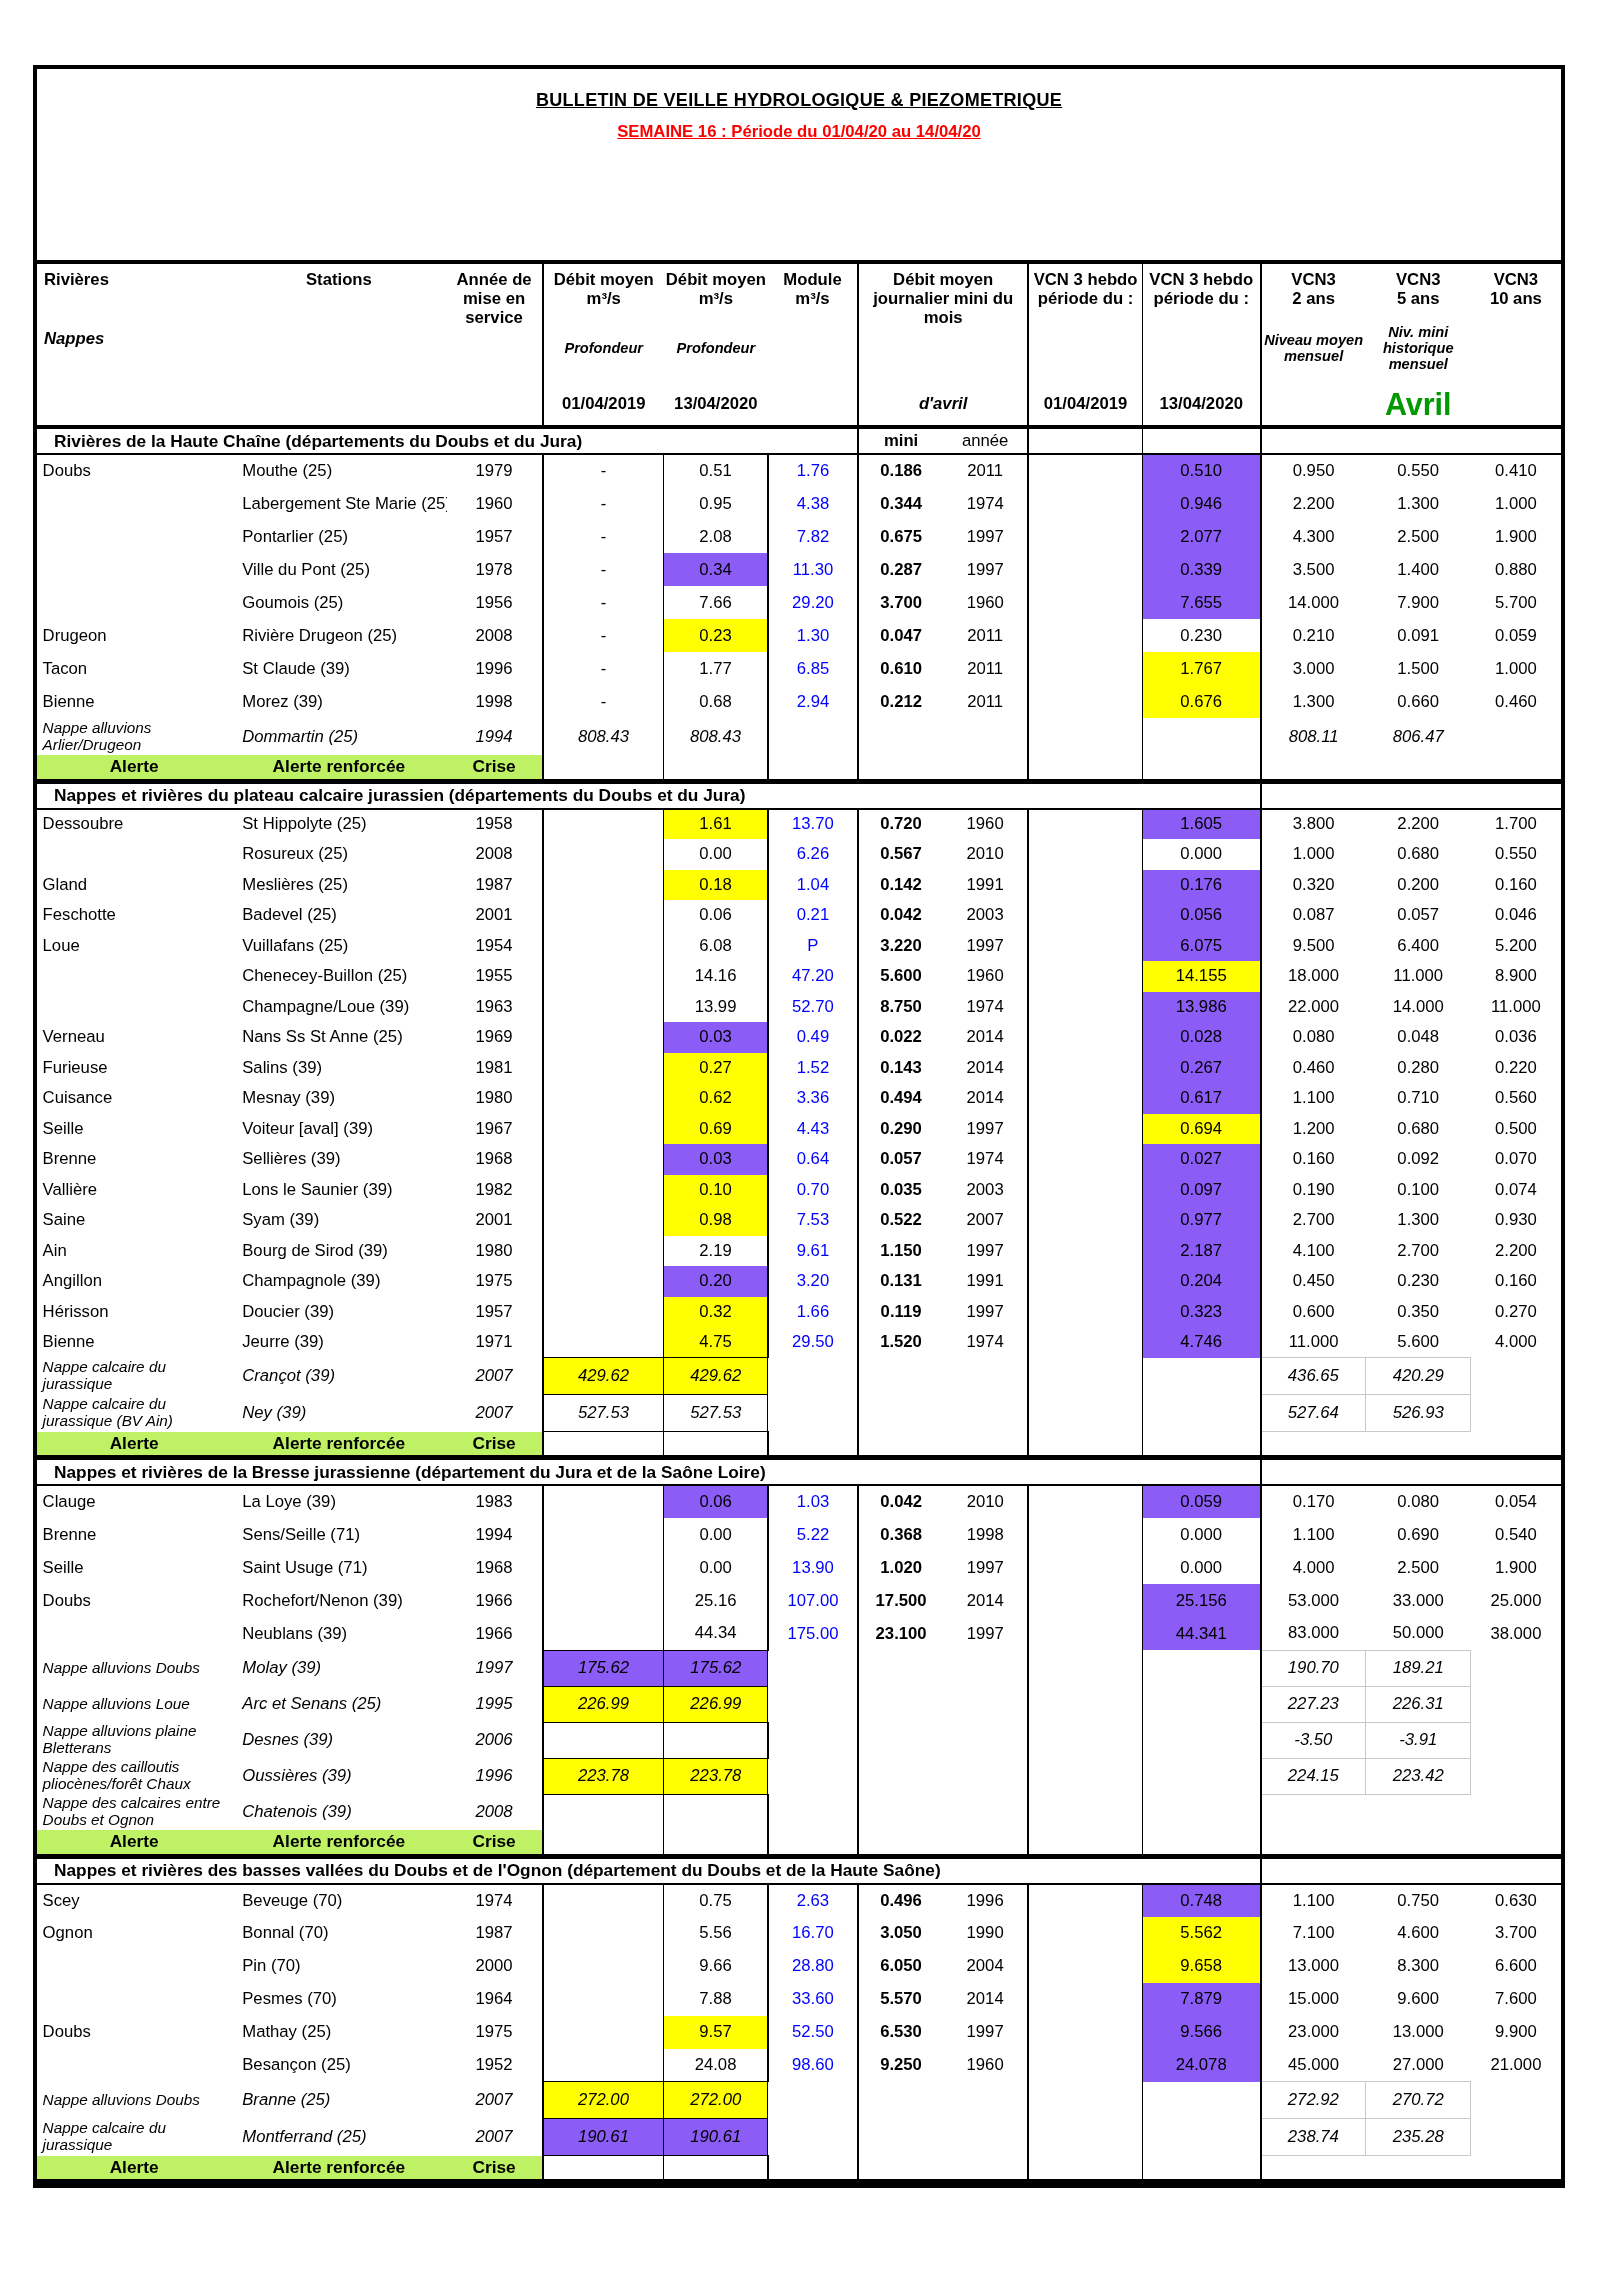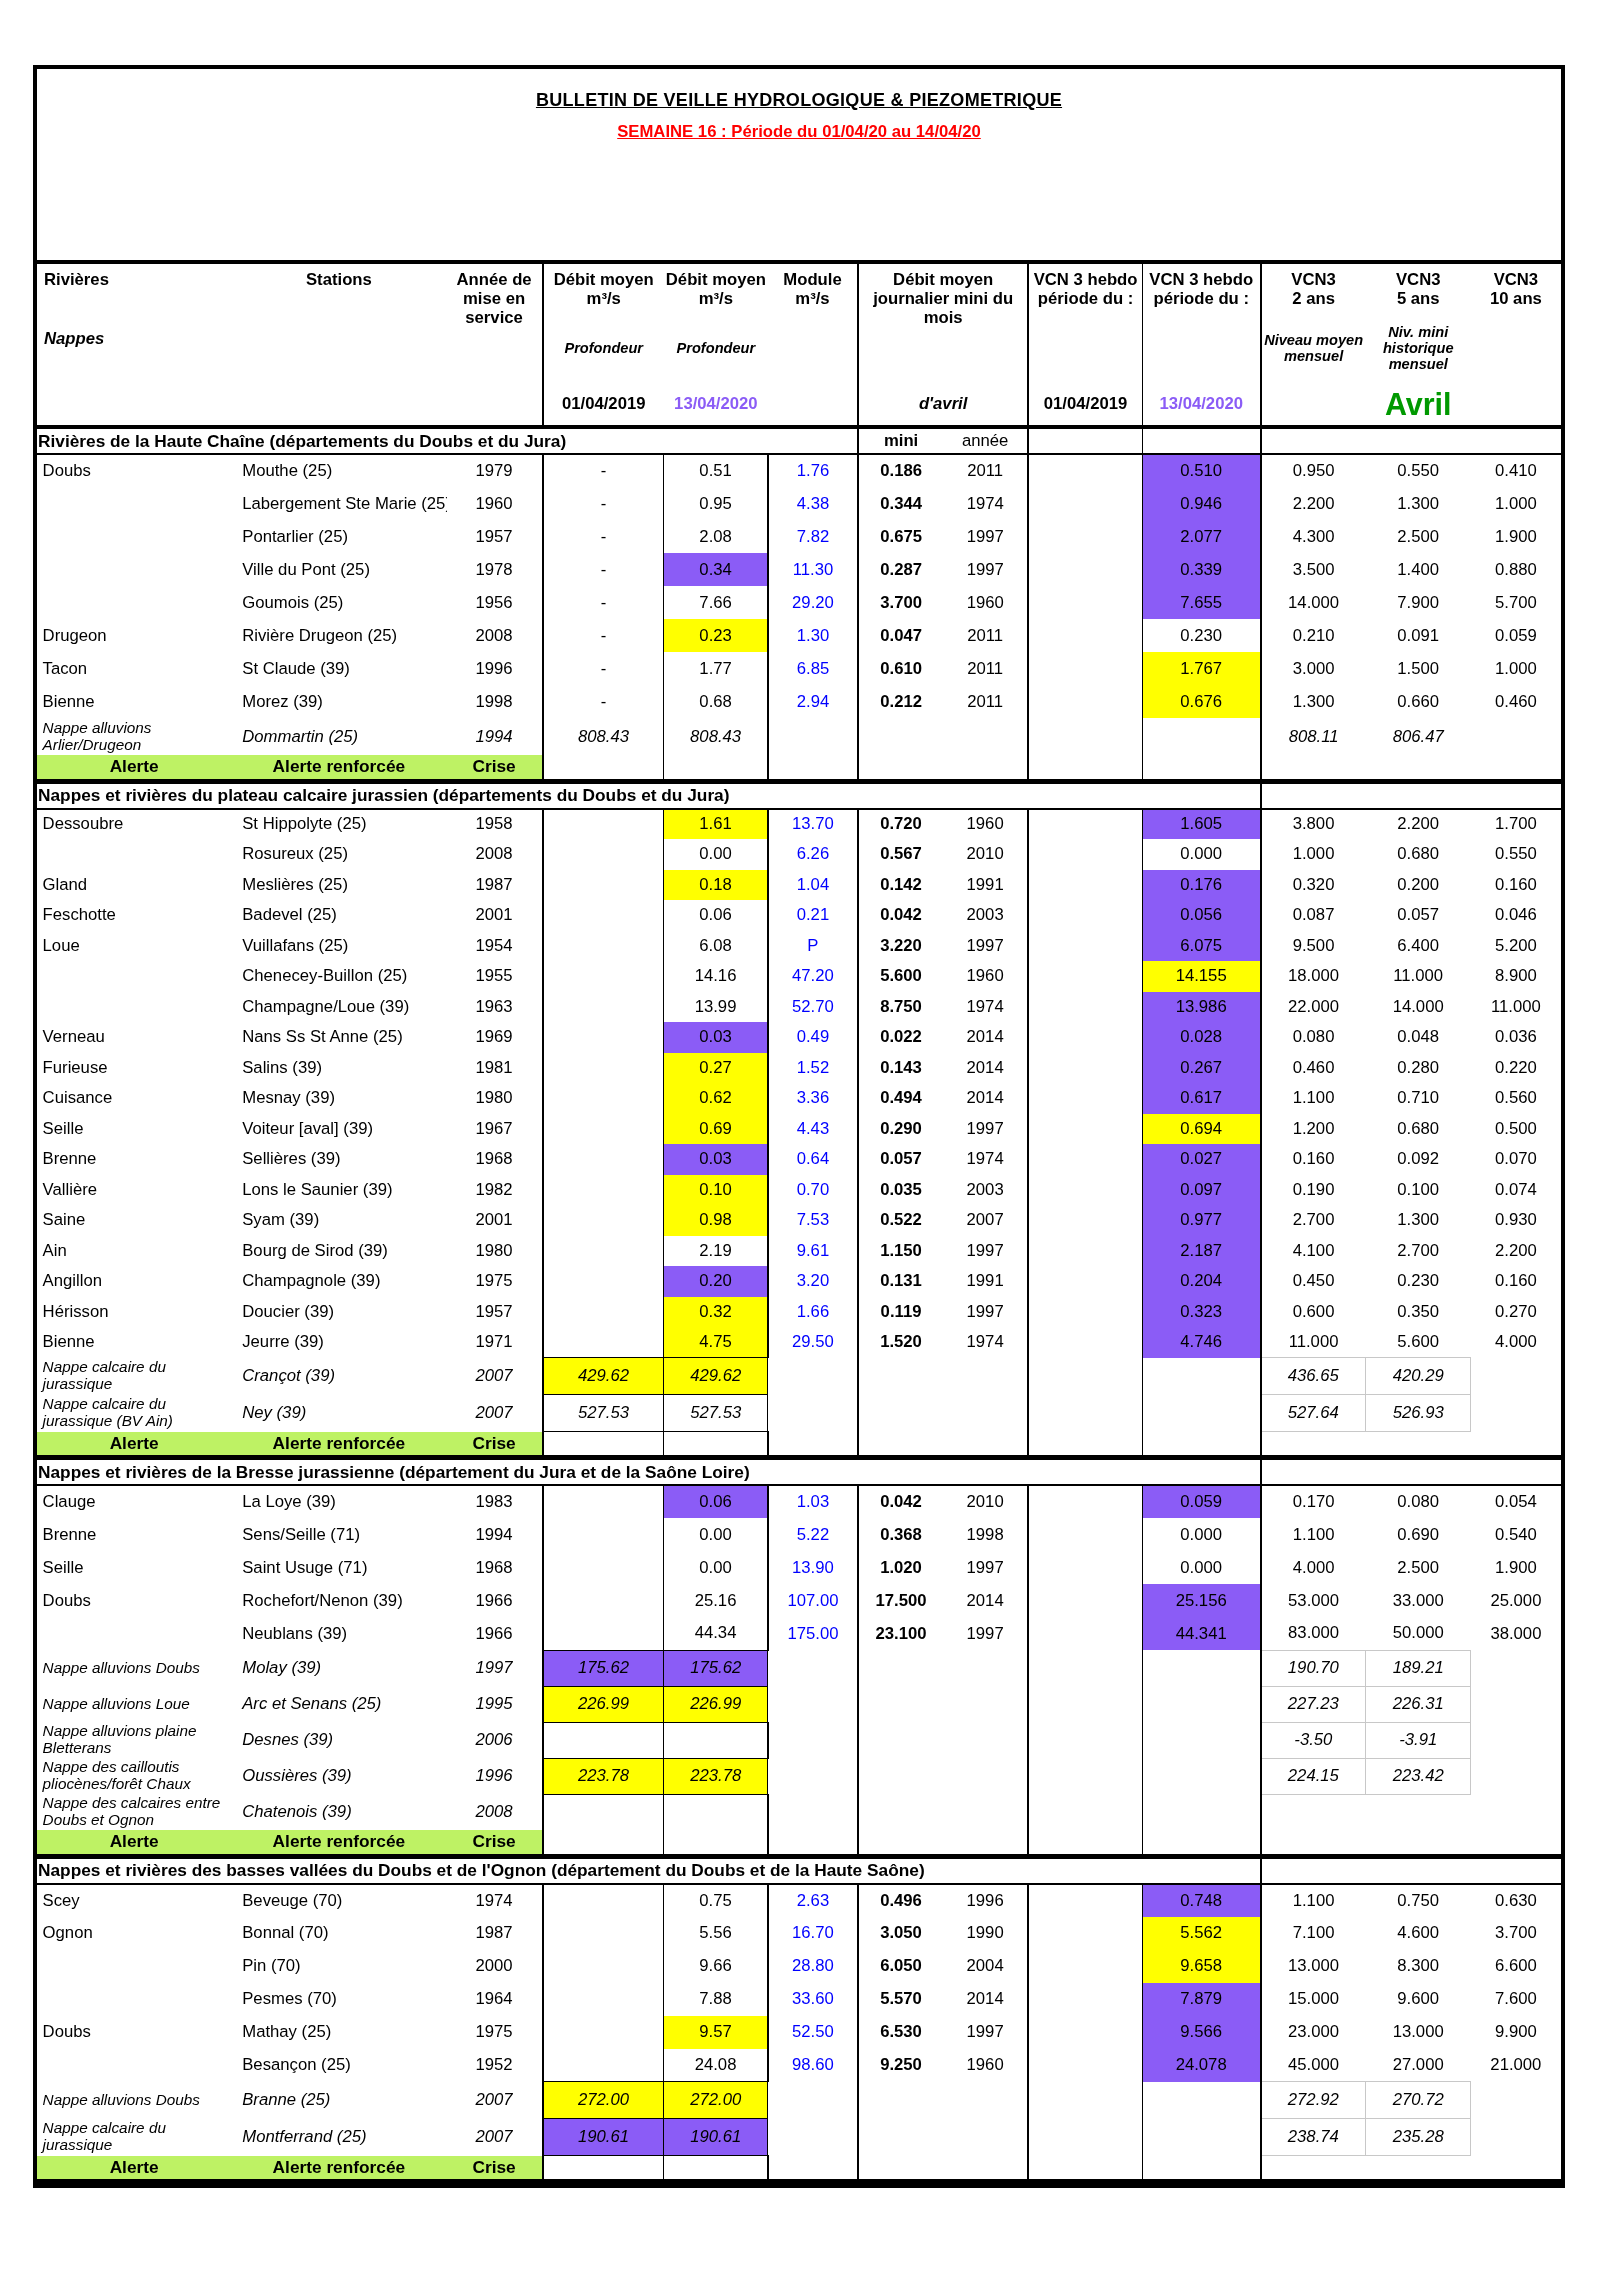--- a/index.html
+++ b/index.html
@@ -23,30 +23,30 @@
   .bold{font-weight:bold;}
   .blue{color:#0000FF;}
   .bg-y{background:#FFFF00;}
   .bg-r{background:#8b5cf6;}
   .bR2{border-right:1.4px solid #000;}
   .bR4{border-right:2.8px solid #000;}
   .nbx{border:1.4px solid #000;}
   .boxed{border:1.4px solid #C8C8C8;}
   .nappe-label{font-size:15.3px;line-height:1.1;}
   tr.band > td{border-bottom:2.8px solid #000;}
-  .band-title{font-weight:bold;font-size:17.3px;text-align:left;padding-left:1px;white-space:nowrap;}
+  .band-title{font-weight:bold;font-size:17.3px;text-align:left;padding-left:17px;white-space:nowrap;}
   .alert-cell{background:#bef264;text-align:center;font-weight:bold;font-size:17.3px;}
   
   .hcell{height:161px;display:flex;flex-direction:column;justify-content:space-between;
          text-align:center;font-weight:bold;padding:5.6px 1.4px;box-sizing:border-box;}
   .hz1{font-size:16.7px;line-height:1.15;}
   .hz2{font-style:italic;font-size:14.6px;line-height:1.1;}
   .hz3{height:30.5px;font-size:16.7px;display:flex;align-items:center;justify-content:center;}
   .hleft{text-align:left;padding-left:5.6px;}
-  .date-blue{color:#8b5cf6;}
+  .date-blue{color:#000000;}
   .davril{font-style:italic;}
   .avril{color:#009900;font-size:30.5px;font-weight:bold;}
 </style>
 </head>
 <body>
 
 <div class="page">
   <div class="frame">
 
     <div class="title-block">

